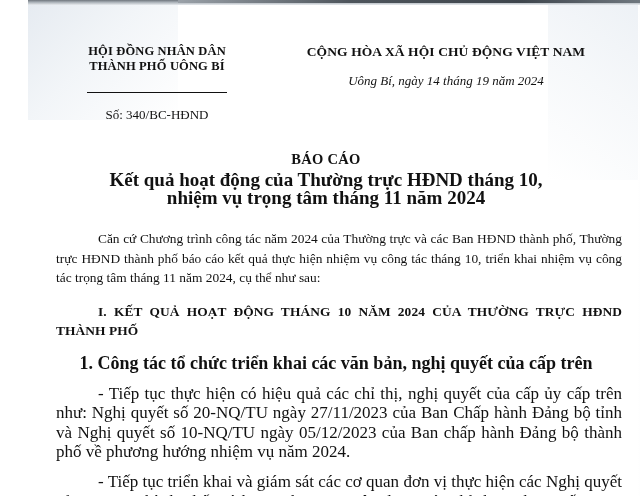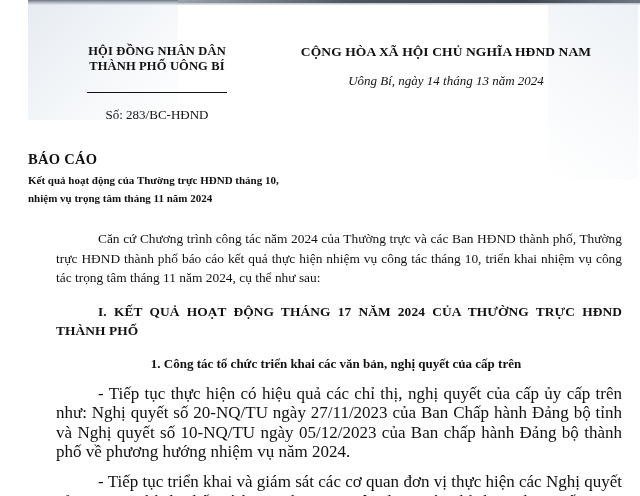--- a/index.html
+++ b/index.html
@@ -128,33 +128,33 @@
   }
   .place-date {
     font-style: italic;
     font-size: 13px;
     line-height: 16px;
     margin-top: 13px;
   }
 
   
   .title-block {
-    text-align: left;
+    text-align: center;
     margin-top: 27px;
     padding-right: 14px;
   }
   .title-main {
     font-weight: bold;
     font-size: 14.5px;
     line-height: 18px;
     letter-spacing: .3px;
   }
   .title-sub {
     font-weight: bold;
-    font-size: 11px;
+    font-size: 19px;
     line-height: 18px;
     margin-top: 3px;
   }
   .title-sub div { white-space: nowrap; }
 
   
   .body-block {
     margin-top: 22px;
     padding: 0 16px 0 28px;
   }
@@ -177,21 +177,21 @@
     margin: 14px 0 0 0;
     font-size: 13.4px;
     line-height: 19.6px;
     font-weight: bold;
     text-align: justify;
     text-indent: 42px;
     letter-spacing: .1px;
   }
   h3.subsection-heading {
     margin: 13px 0 0 0;
-    font-size: 13px;
+    font-size: 18px;
     line-height: 19.6px;
     font-weight: bold;
     text-align: center;
     padding-right: 6px;
   }
   .gap-sm { height: 10px; }
 </style>
 </head>
 <body>
 
@@ -202,43 +202,43 @@
 
   <div class="page">
 
     <div class="doc-header">
 
       <div class="header-left">
         <div class="org-line">HỘI ĐỒNG NHÂN DÂN</div>
         <div class="org-line">
           <span class="org-line-2">THÀNH PHỐ UÔNG BÍ</span>
         </div>
-        <div class="doc-number">Số: 283/BC-HĐND</div>
+        <div class="doc-number">Số: 340/BC-HĐND</div>
       </div>
 
       <div class="header-right">
-        <div class="nation-line">CỘNG HÒA XÃ HỘI CHỦ NGHĨA HĐND NAM</div>
-        <div class="place-date">Uông Bí, ngày 14 tháng 13 năm 2024</div>
+        <div class="nation-line">CỘNG HÒA XÃ HỘI CHỦ ĐỘNG VIỆT NAM</div>
+        <div class="place-date">Uông Bí, ngày 14 tháng 19 năm 2024</div>
       </div>
 
     </div>
 
     <div class="title-block">
       <div class="title-main">BÁO CÁO</div>
       <div class="title-sub">
         <div>Kết quả hoạt động của Thường trực HĐND tháng 10,</div>
         <div>nhiệm vụ trọng tâm tháng 11 năm 2024</div>
       </div>
     </div>
 
     <div class="body-block">
 
       <p class="para">Căn cứ Chương trình công tác năm 2024 của Thường trực và các Ban HĐND thành phố, Thường trực HĐND thành phố báo cáo kết quả thực hiện nhiệm vụ công tác tháng 10, triển khai nhiệm vụ công tác trọng tâm tháng 11 năm 2024, cụ thể như sau:</p>
 
-      <h2 class="section-heading">I. KẾT QUẢ HOẠT ĐỘNG THÁNG 17 NĂM 2024 CỦA THƯỜNG TRỰC HĐND THÀNH PHỐ</h2>
+      <h2 class="section-heading">I. KẾT QUẢ HOẠT ĐỘNG THÁNG 10 NĂM 2024 CỦA THƯỜNG TRỰC HĐND THÀNH PHỐ</h2>
 
       <h3 class="subsection-heading">1. Công tác tổ chức triển khai các văn bản, nghị quyết của cấp trên</h3>
 
       <div class="gap-sm"></div>
 
       <p class="bullet">- Tiếp tục thực hiện có hiệu quả các chỉ thị, nghị quyết của cấp ủy cấp trên như: Nghị quyết số 20-NQ/TU ngày 27/11/2023 của Ban Chấp hành Đảng bộ tỉnh và Nghị quyết số 10-NQ/TU ngày 05/12/2023 của Ban chấp hành Đảng bộ thành phố về phương hướng nhiệm vụ năm 2024.</p>
 
       <div class="gap-sm"></div>
 
       <p class="bullet">- Tiếp tục triển khai và giám sát các cơ quan đơn vị thực hiện các Nghị quyết của HĐND thành phố. Tích cực tham gia xây dựng các chỉ thị, nghị quyết trong công tác lãnh đạo, chỉ đạo của thành phố.</p>

